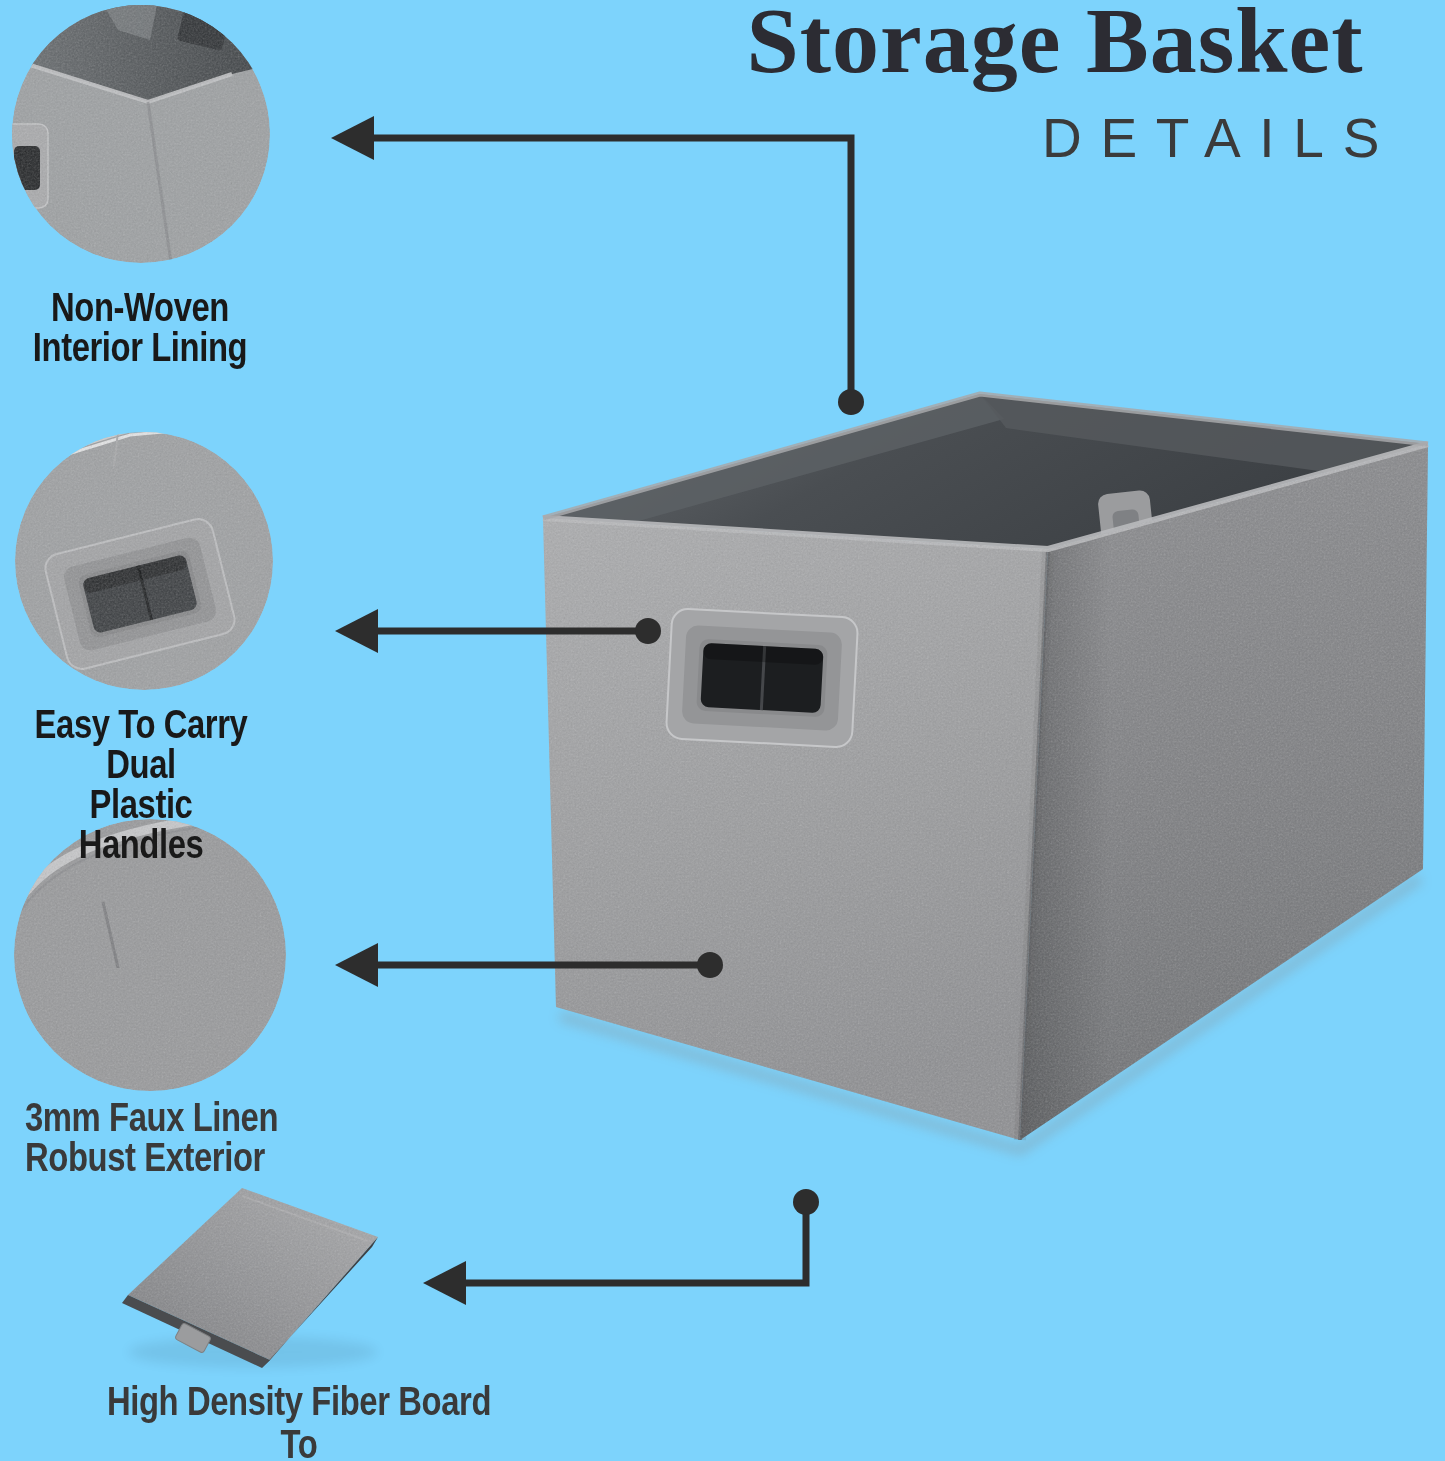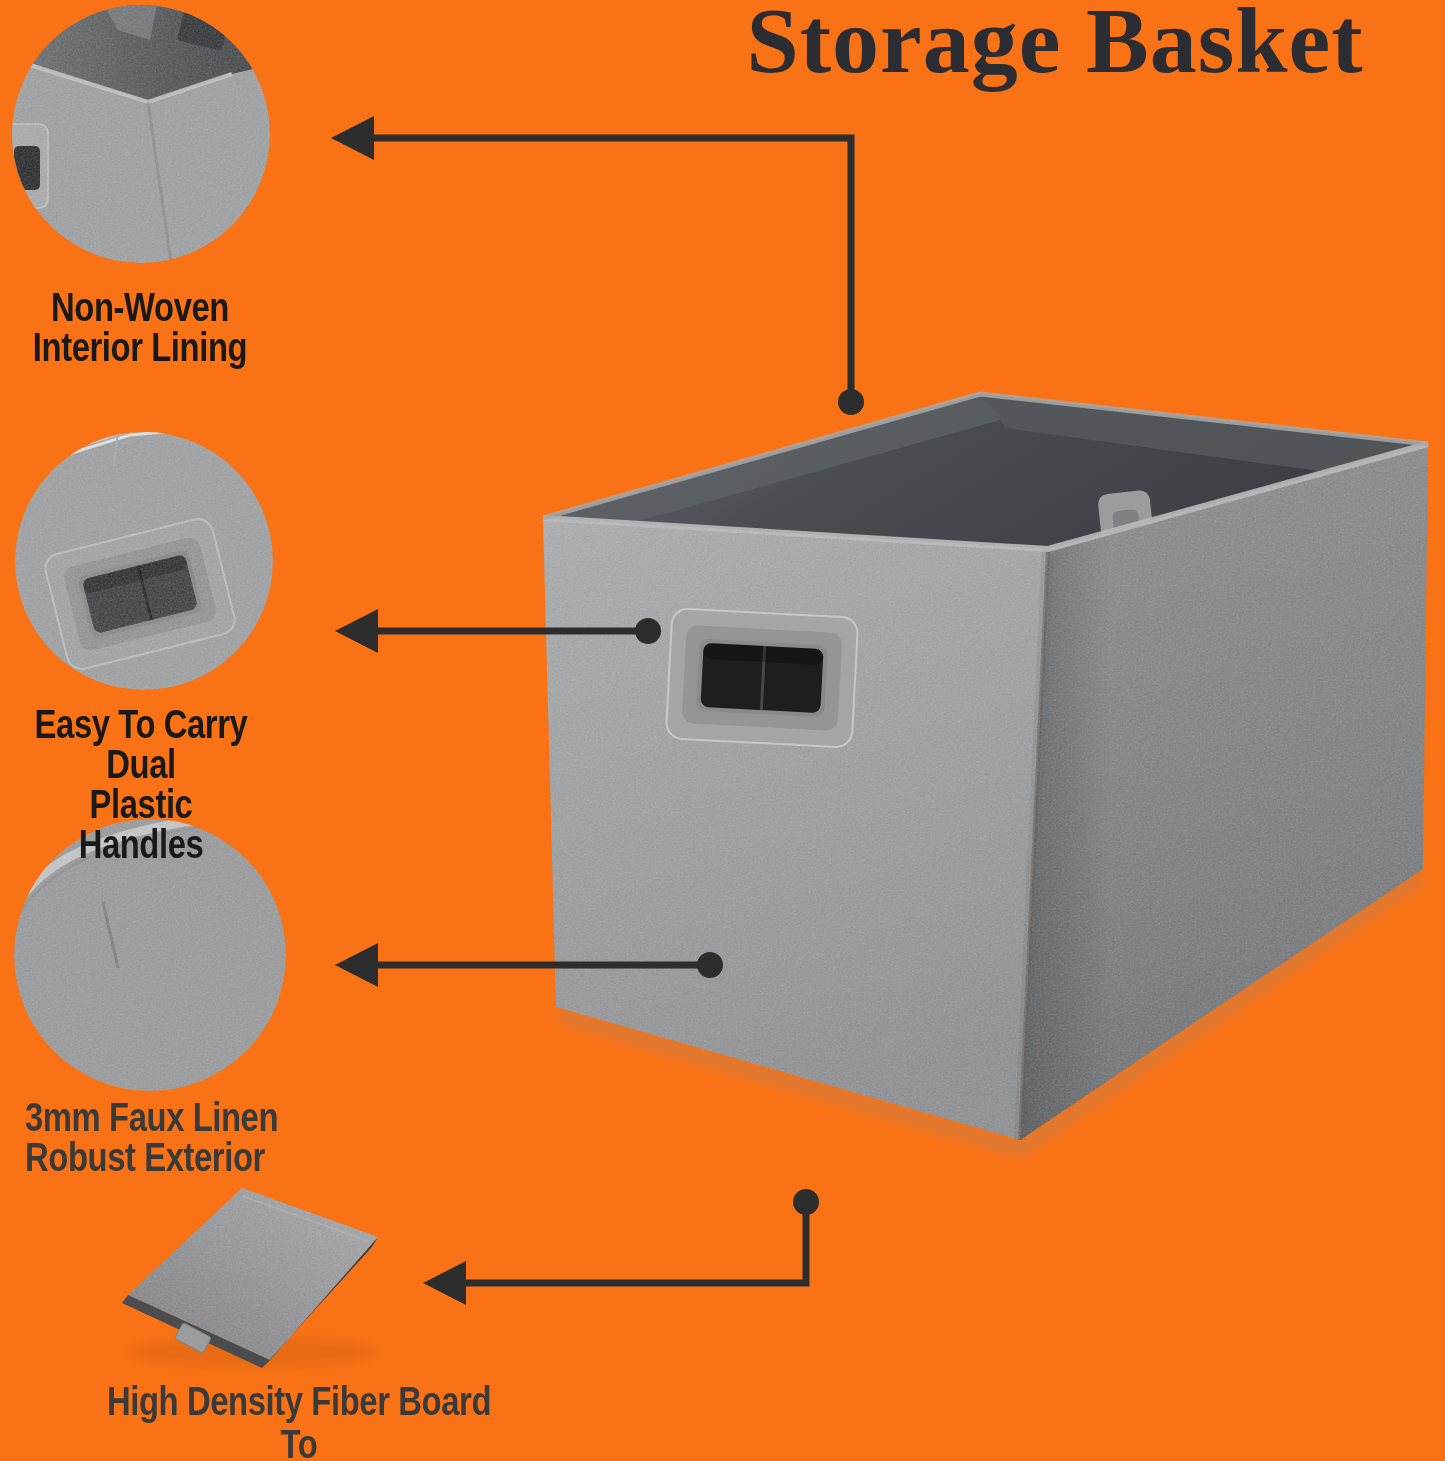--- a/index.html
+++ b/index.html
@@ -1,17 +1,17 @@
 <!DOCTYPE html>
 <html><head>
 <meta charset="utf-8">
 <style>
   html,body { margin:0; padding:0; background:#ffffff; }
   .canvas {
-    position:relative; width:1445px; height:1461px; background:#f97316;
+    position:relative; width:1445px; height:1461px; background:#7dd3fc;
     overflow:hidden; font-family:"Liberation Sans", sans-serif;
   }
   .gfx { position:absolute; left:0; top:0; }
   .title {
     position:absolute; left:655px; top:-14px; width:800px; text-align:center;
     font-family:"Liberation Serif", serif; font-weight:700; font-size:94px;
     line-height:1.15; color:#2c2c33; letter-spacing:1px; margin:0; white-space:nowrap;
   }
   .subtitle {
     position:absolute; left:1040px; top:111px; width:360px; text-align:center;
@@ -197,20 +197,21 @@
       </g>
       <g>
         <path d="M466,1283 L806,1283 L806,1208" fill="none"></path>
         <polygon points="423,1283 466,1261 466,1305" stroke="none"></polygon>
         <circle cx="806" cy="1202" r="13" stroke="none"></circle>
       </g>
     </g>
   </svg>
 
   <h1 class="title">Storage Basket</h1>
+  <div class="subtitle">DETAILS</div>
 
   <div class="caption caption-1">
     <span>Non-Woven</span>
     <span>Interior Lining</span>
   </div>
   <div class="caption caption-2">
     <span>Easy To Carry Dual</span>
     <span>Plastic Handles</span>
   </div>
   <div class="caption caption-3">

